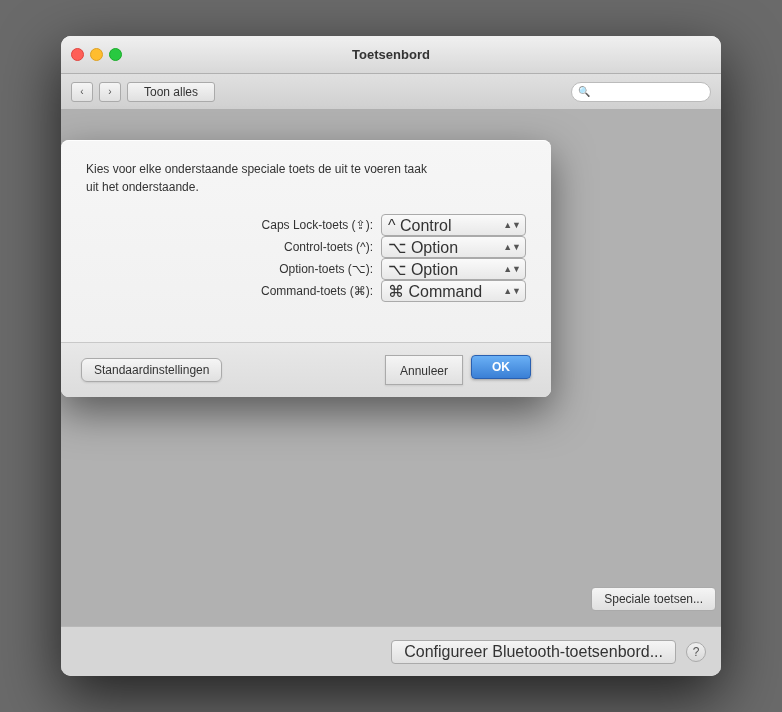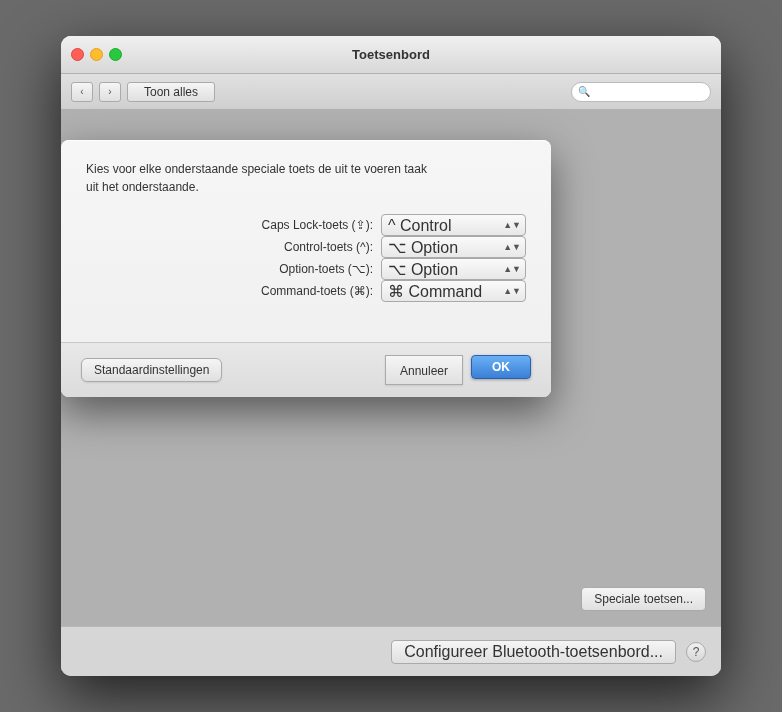--- a/index.html
+++ b/index.html
@@ -309,21 +309,21 @@
       color: #555;
       cursor: pointer;
       display: flex;
       align-items: center;
       justify-content: center;
     }
 
     .speciale-area {
       position: absolute;
       bottom: 15px;
-      right: 15px;
+      right: 5px;
     }
   </style>
 </head>
 <body>
 
 <div class="window">
 
   <div class="titlebar">
     <div class="traffic-lights">
       <div class="traffic-light close"></div>

